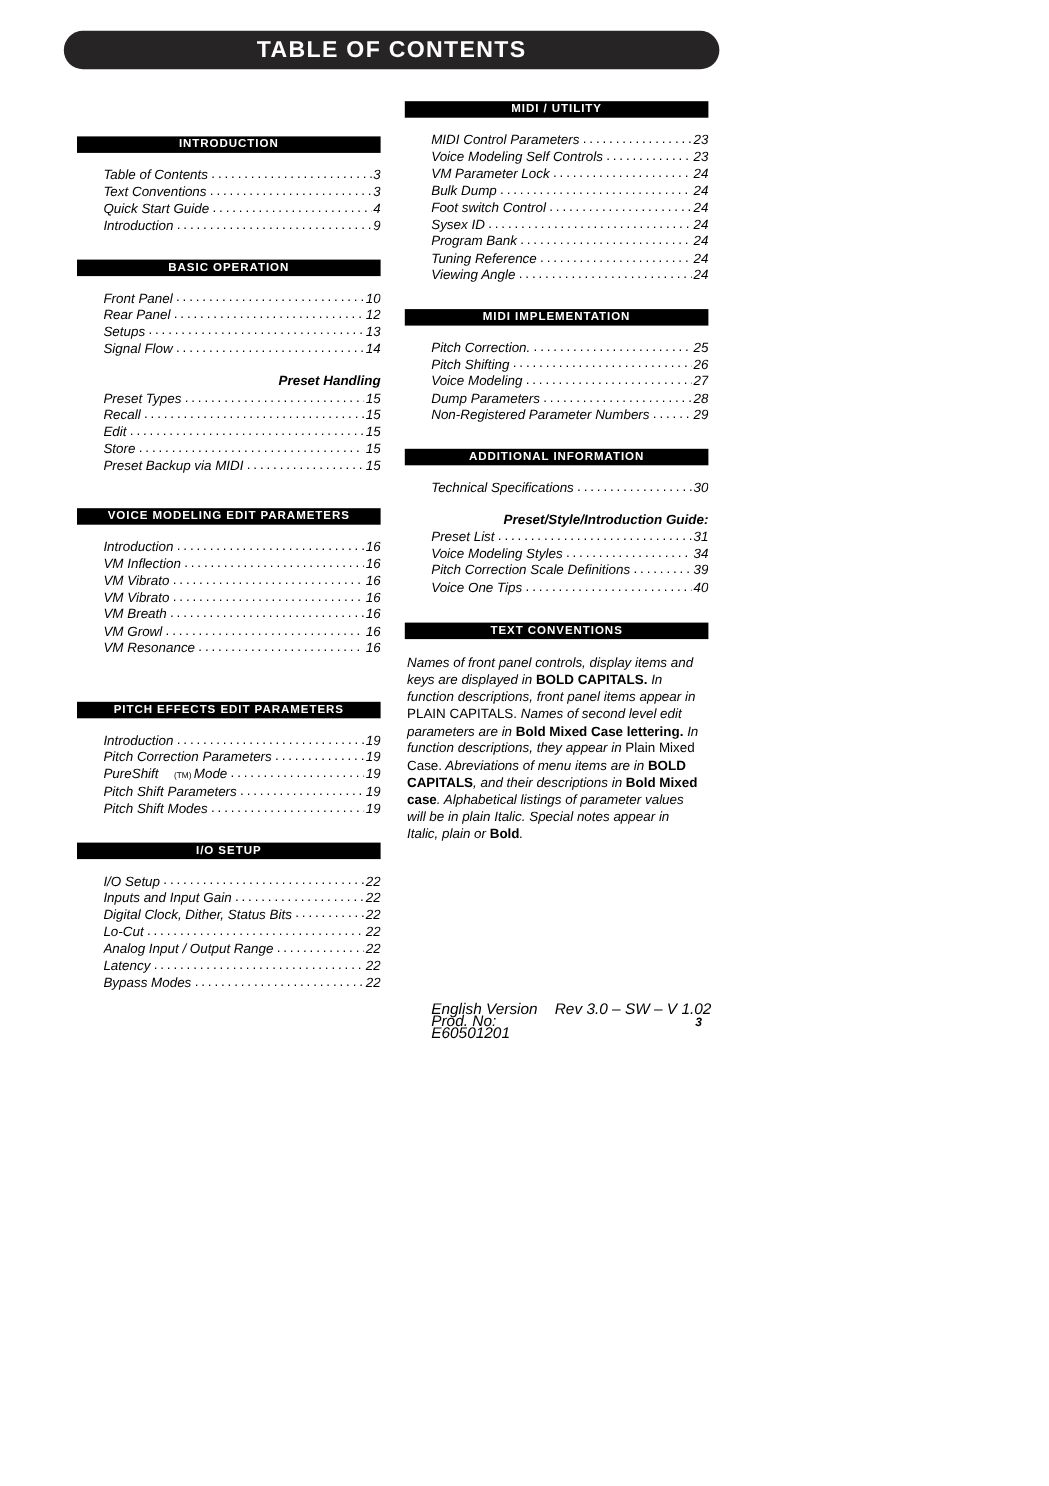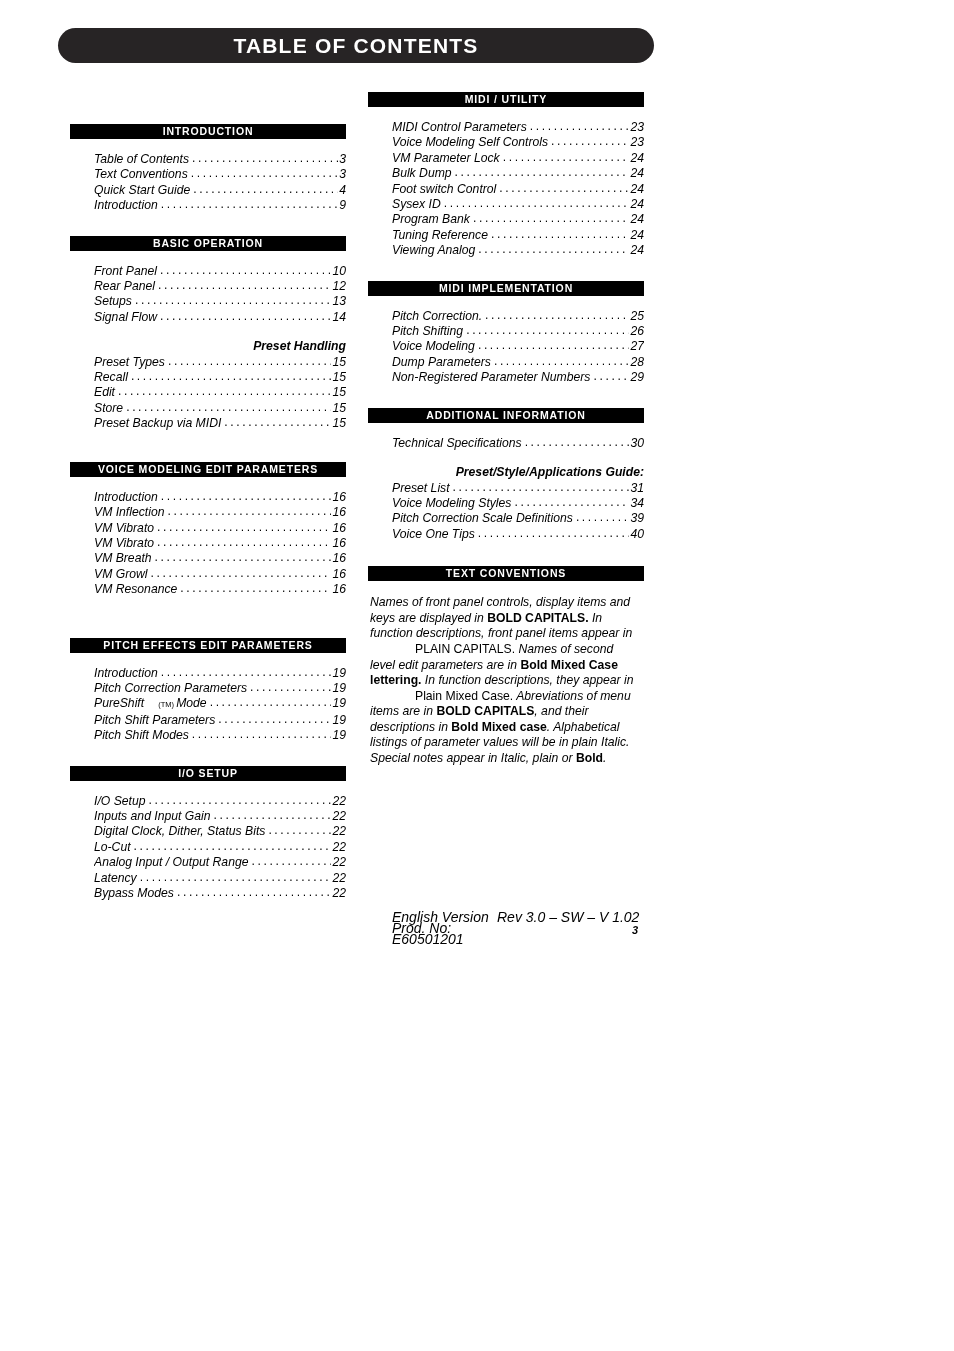--- a/index.html
+++ b/index.html
@@ -118,37 +118,37 @@
   .conventions {
     padding-left: 2px;
     padding-top: 14px;
     width: 272px;
     font-size: 12.2px;
     font-style: italic;
     line-height: 15.6px;
     box-sizing: border-box;
   }
   .conventions b  { font-weight: bold; font-style: normal; }
-  .conventions .plain { font-style: normal; font-weight: normal; margin-left: 45px; }
+  .conventions .plain { font-style: normal; font-weight: normal; }
 
   
   .footer {
     position: absolute;
     left: 392px;
     top: 912px;
     width: 262px;
     font-size: 14px;
     font-style: italic;
     line-height: 11px;
   }
   .footer-row {
     display: flex;
   }
   .footer-col-a { width: 105px; }
-  .footer-col-b { flex: 1; }
+  .footer-col-b { flex: 1; text-align: center; }
   .page-num {
     position: absolute;
     left: 632px;
     top: 924px;
     font-size: 11px;
     font-weight: bold;
     font-style: italic;
   }
 </style>
 </head>
@@ -378,21 +378,21 @@
           <span class="e-label">Program Bank</span>
           <span class="e-dots">............................................................</span>
           <span class="e-page">24</span>
         </div>
         <div class="entry">
           <span class="e-label">Tuning Reference</span>
           <span class="e-dots">............................................................</span>
           <span class="e-page">24</span>
         </div>
         <div class="entry">
-          <span class="e-label">Viewing Analog</span>
+          <span class="e-label">Viewing Angle</span>
           <span class="e-dots">............................................................</span>
           <span class="e-page">24</span>
         </div>
       </div>
       <div class="gap-md"></div>
       <div class="sec-bar">MIDI IMPLEMENTATION</div>
       <div class="entries">
         <div class="entry">
           <span class="e-label">Pitch Correction.</span>
           <span class="e-dots">............................................................</span>
@@ -420,21 +420,21 @@
         </div>
       </div>
       <div class="gap-md"></div>
       <div class="sec-bar">ADDITIONAL INFORMATION</div>
       <div class="entries">
         <div class="entry">
           <span class="e-label">Technical Specifications</span>
           <span class="e-dots">............................................................</span>
           <span class="e-page">30</span>
         </div>
-        <div class="sub-head">Preset/Style/Applications Guide:</div>
+        <div class="sub-head">Preset/Style/Introduction Guide:</div>
         <div class="entry">
           <span class="e-label">Preset List</span>
           <span class="e-dots">............................................................</span>
           <span class="e-page">31</span>
         </div>
         <div class="entry">
           <span class="e-label">Voice Modeling Styles</span>
           <span class="e-dots">............................................................</span>
           <span class="e-page">34</span>
         </div>

